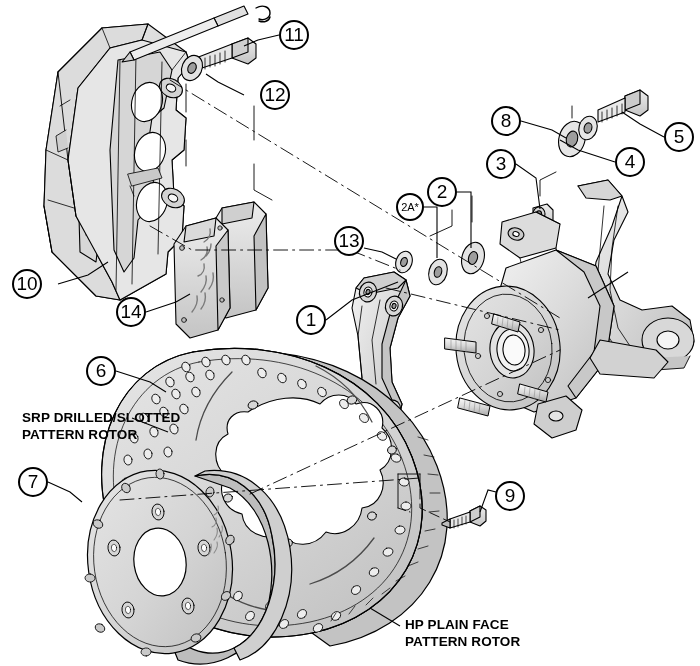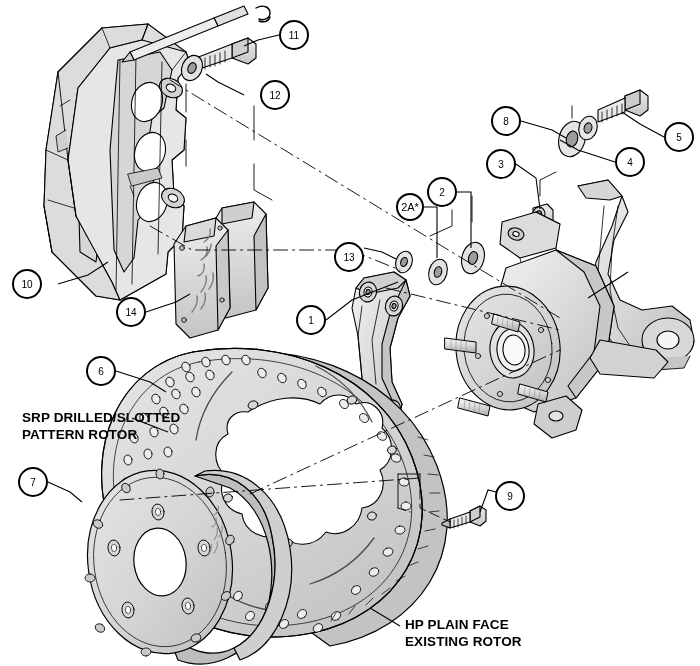--- a/index.html
+++ b/index.html
@@ -20,21 +20,21 @@
     white-space:pre;
     letter-spacing:.1px;
   }
   .callout{
     position:absolute;
     border:2px solid #000;
     border-radius:50%;
     background:#fff;
     display:flex;align-items:center;justify-content:center;
     font-family:"Liberation Sans", sans-serif;
-    font-size:10px;
+    font-size:19px;
     color:#000;
     box-sizing:border-box;
   }
   .callout.small{font-size:11px;}
 </style>
 </head>
 <body>
 
 <div id="stage">
 
@@ -518,33 +518,33 @@
       <polyline points="58,284 88,275 108,262" fill="none" stroke="#000000" stroke-width="1.1"></polyline>
       <polyline points="279,35 258,40 244,46" fill="none" stroke="#000000" stroke-width="1.1"></polyline>
       <polyline points="244,95 218,82 206,74" fill="none" stroke="#000000" stroke-width="1.1"></polyline>
       <polyline points="364,248 382,252 396,259" fill="none" stroke="#000000" stroke-width="1.1"></polyline>
       <polyline points="146,312 176,302 190,294" fill="none" stroke="#000000" stroke-width="1.1"></polyline>
     </svg>
 
   <div class="lbl" id="lbl-srp-rotor" style="left: 4px; top: 410px; margin-left: 18px;">SRP DRILLED/SLOTTED
 PATTERN ROTOR</div>
   <div class="lbl" id="lbl-hp-rotor" style="left: 405px; top: 617px;">HP PLAIN FACE
-EXISTING ROTOR</div>
+PATTERN ROTOR</div>
 
   <div id="callout-layer">
       <div class="callout" style="left: 296px; top: 305px; width: 30px; height: 30px;">1</div>
       <div class="callout" style="left: 427px; top: 177px; width: 30px; height: 30px;">2</div>
       <div class="callout small" style="left: 396px; top: 193px; width: 28px; height: 28px;">2A*</div>
       <div class="callout" style="left: 486px; top: 149px; width: 30px; height: 30px;">3</div>
       <div class="callout" style="left: 615px; top: 147px; width: 30px; height: 30px;">4</div>
       <div class="callout" style="left: 664px; top: 122px; width: 30px; height: 30px;">5</div>
       <div class="callout" style="left: 86px; top: 356px; width: 30px; height: 30px;">6</div>
       <div class="callout" style="left: 18px; top: 467px; width: 30px; height: 30px;">7</div>
       <div class="callout" style="left: 491px; top: 106px; width: 30px; height: 30px;">8</div>
       <div class="callout" style="left: 495px; top: 481px; width: 30px; height: 30px;">9</div>
       <div class="callout" style="left: 12px; top: 269px; width: 30px; height: 30px;">10</div>
       <div class="callout" style="left: 279px; top: 20px; width: 30px; height: 30px;">11</div>
       <div class="callout" style="left: 260px; top: 80px; width: 30px; height: 30px;">12</div>
-      <div class="callout" style="left: 334px; top: 242px; width: 30px; height: 30px;">13</div>
+      <div class="callout" style="left: 334px; top: 226px; width: 30px; height: 30px;">13</div>
       <div class="callout" style="left: 116px; top: 297px; width: 30px; height: 30px;">14</div>
     </div>
 
 </div>
 
 </body></html>

